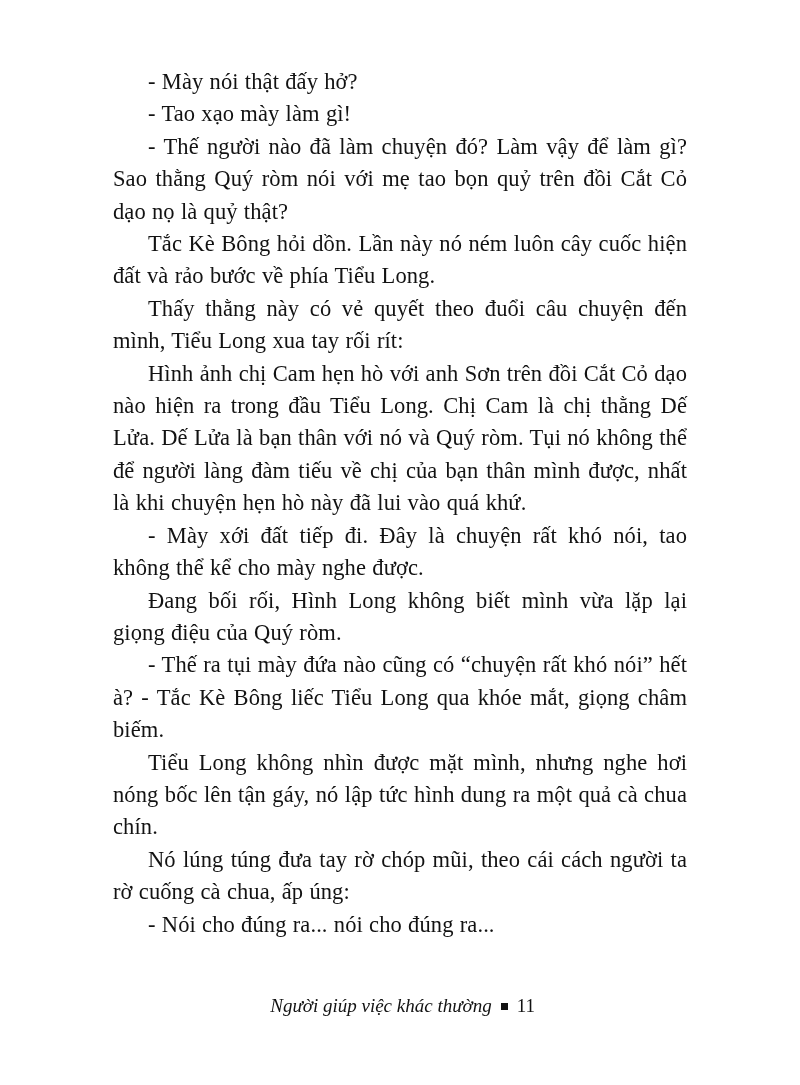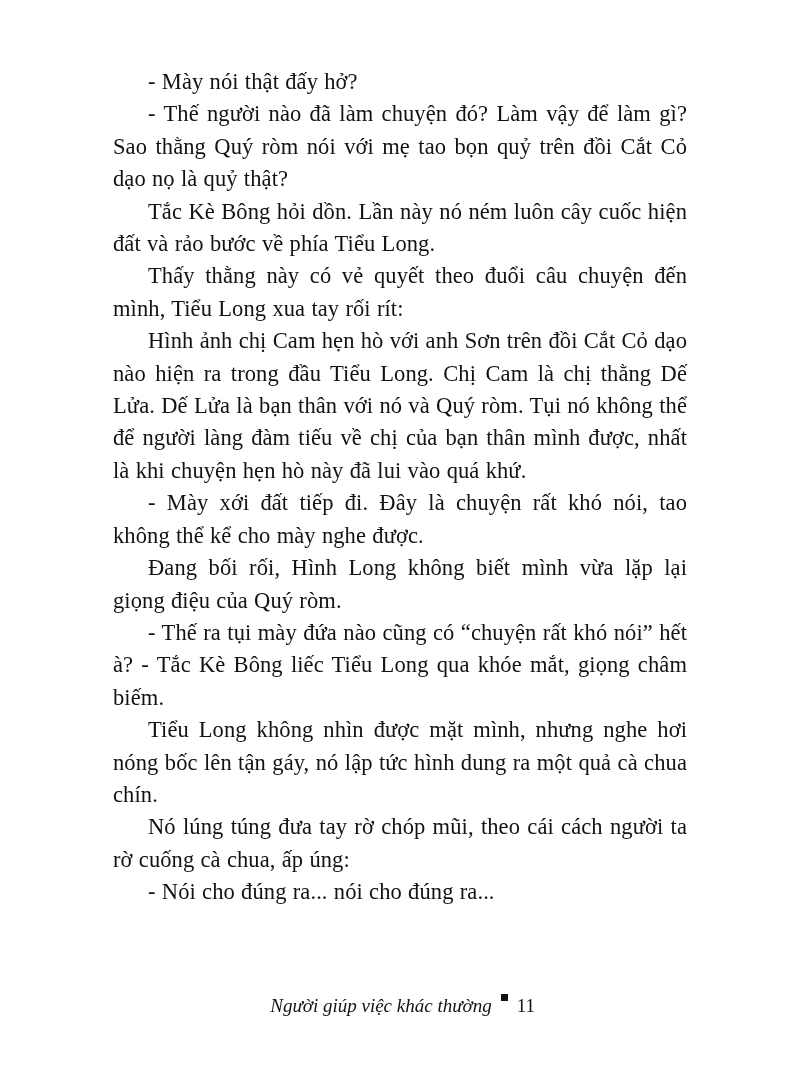--- a/index.html
+++ b/index.html
@@ -31,20 +31,21 @@
     text-align: justify;
     text-indent: 35px;
     letter-spacing: 0.1px;
     word-spacing: 0.5px;
   }
   .footer {
     position: absolute;
     top: 994px;
     right: 113px;
     display: flex;
+    align-items: center;
     gap: 9px;
     font-size: 19px;
     line-height: 24px;
     color: #121212;
   }
   .footer .running-title {
     font-style: italic;
   }
   .footer .square-bullet {
     display: inline-block;
@@ -58,20 +59,21 @@
     font-size: 19px;
   }
 </style>
 </head>
 <body>
 
 <div class="page">
 
   <div class="text-block" id="paragraph-container">
       <p class="para">- Mày nói thật đấy hở?</p>
+      <p class="para">- Tao xạo mày làm gì!</p>
       <p class="para">- Thế người nào đã làm chuyện đó? Làm vậy để làm gì? Sao thằng Quý ròm nói với mẹ tao bọn quỷ trên đồi Cắt Cỏ dạo nọ là quỷ thật?</p>
       <p class="para">Tắc Kè Bông hỏi dồn. Lần này nó ném luôn cây cuốc hiện đất và rảo bước về phía Tiểu Long.</p>
       <p class="para">Thấy thằng này có vẻ quyết theo đuổi câu chuyện đến mình, Tiểu Long xua tay rối rít:</p>
       <p class="para">Hình ảnh chị Cam hẹn hò với anh Sơn trên đồi Cắt Cỏ dạo nào hiện ra trong đầu Tiểu Long. Chị Cam là chị thằng Dế Lửa. Dế Lửa là bạn thân với nó và Quý ròm. Tụi nó không thể để người làng đàm tiếu về chị của bạn thân mình được, nhất là khi chuyện hẹn hò này đã lui vào quá khứ.</p>
       <p class="para">- Mày xới đất tiếp đi. Đây là chuyện rất khó nói, tao không thể kể cho mày nghe được.</p>
       <p class="para">Đang bối rối, Hình Long không biết mình vừa lặp lại giọng điệu của Quý ròm.</p>
       <p class="para">- Thế ra tụi mày đứa nào cũng có “chuyện rất khó nói” hết à? - Tắc Kè Bông liếc Tiểu Long qua khóe mắt, giọng châm biếm.</p>
       <p class="para">Tiểu Long không nhìn được mặt mình, nhưng nghe hơi nóng bốc lên tận gáy, nó lập tức hình dung ra một quả cà chua chín.</p>
       <p class="para">Nó lúng túng đưa tay rờ chóp mũi, theo cái cách người ta rờ cuống cà chua, ấp úng:</p>
       <p class="para">- Nói cho đúng ra... nói cho đúng ra...</p>

